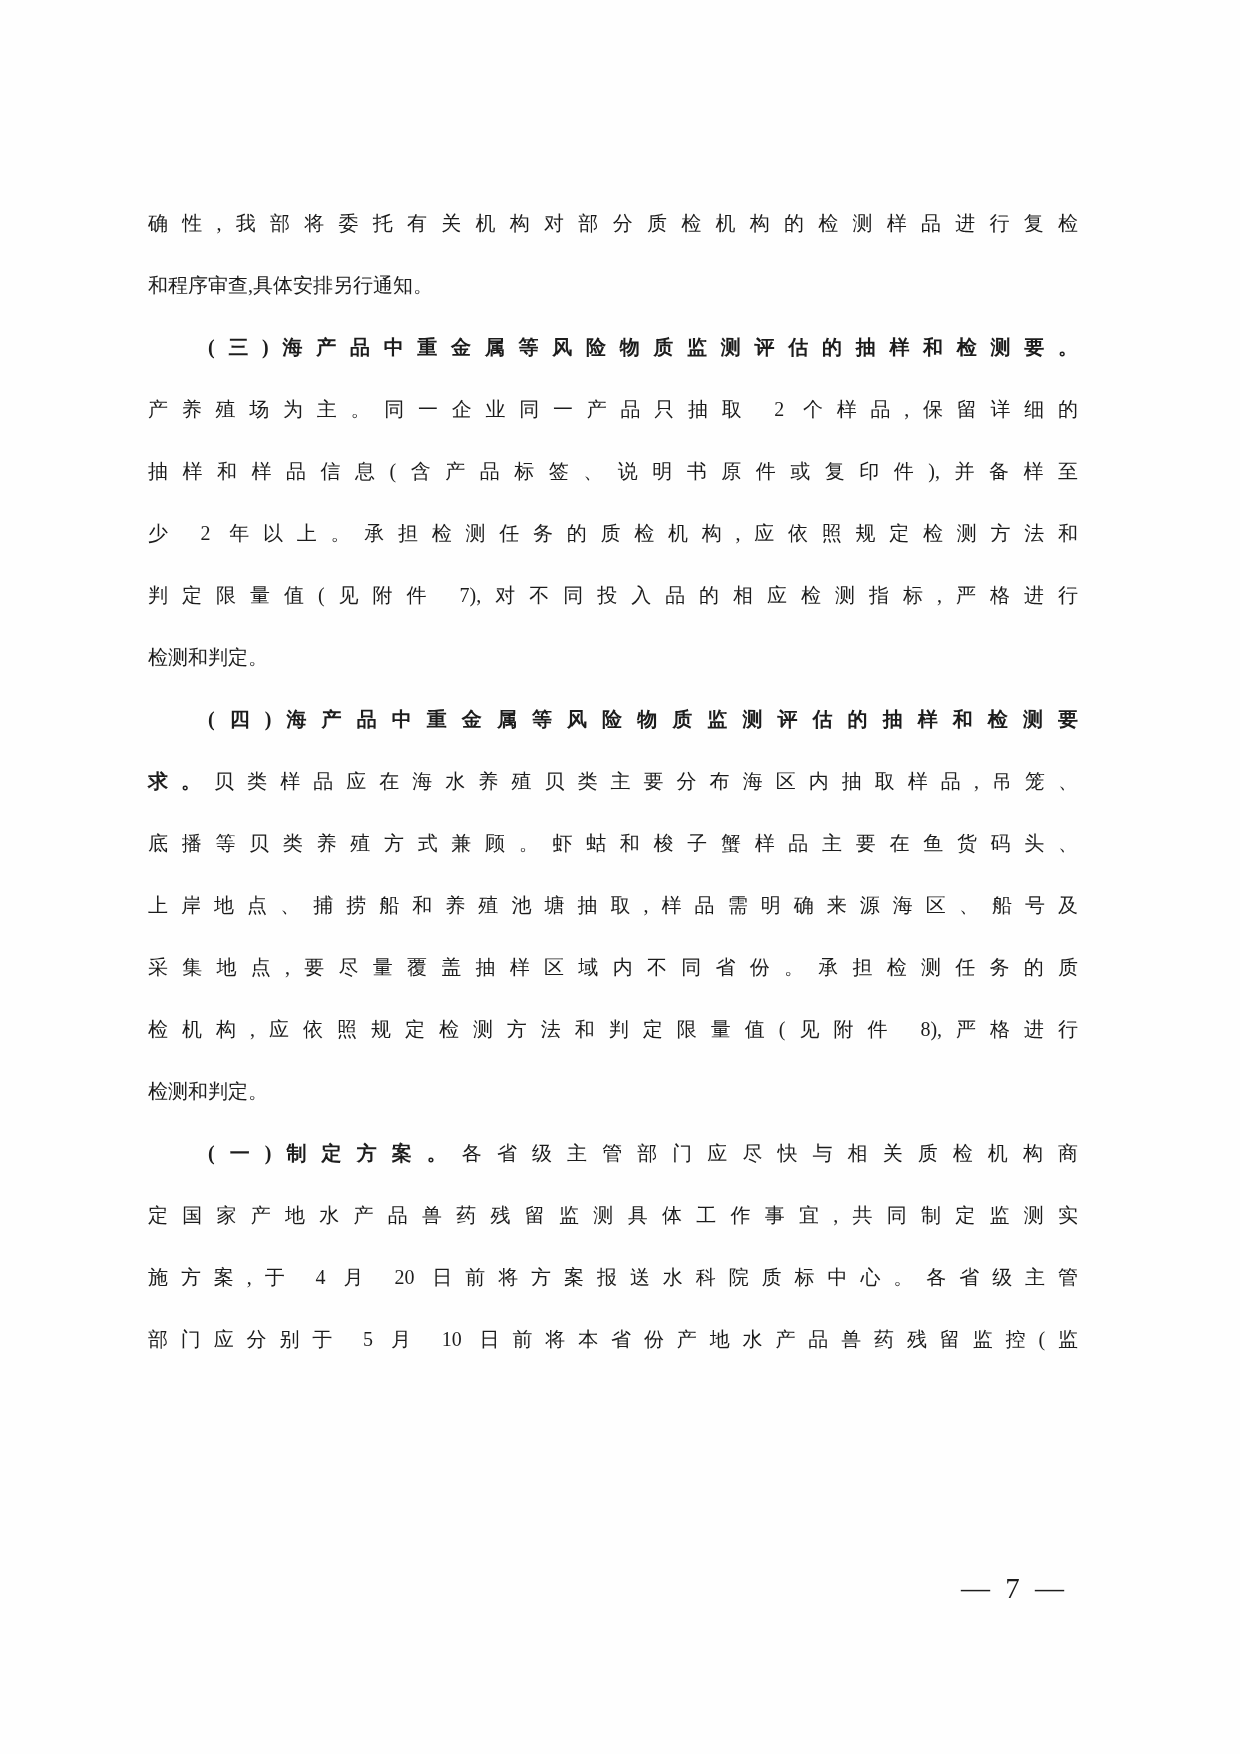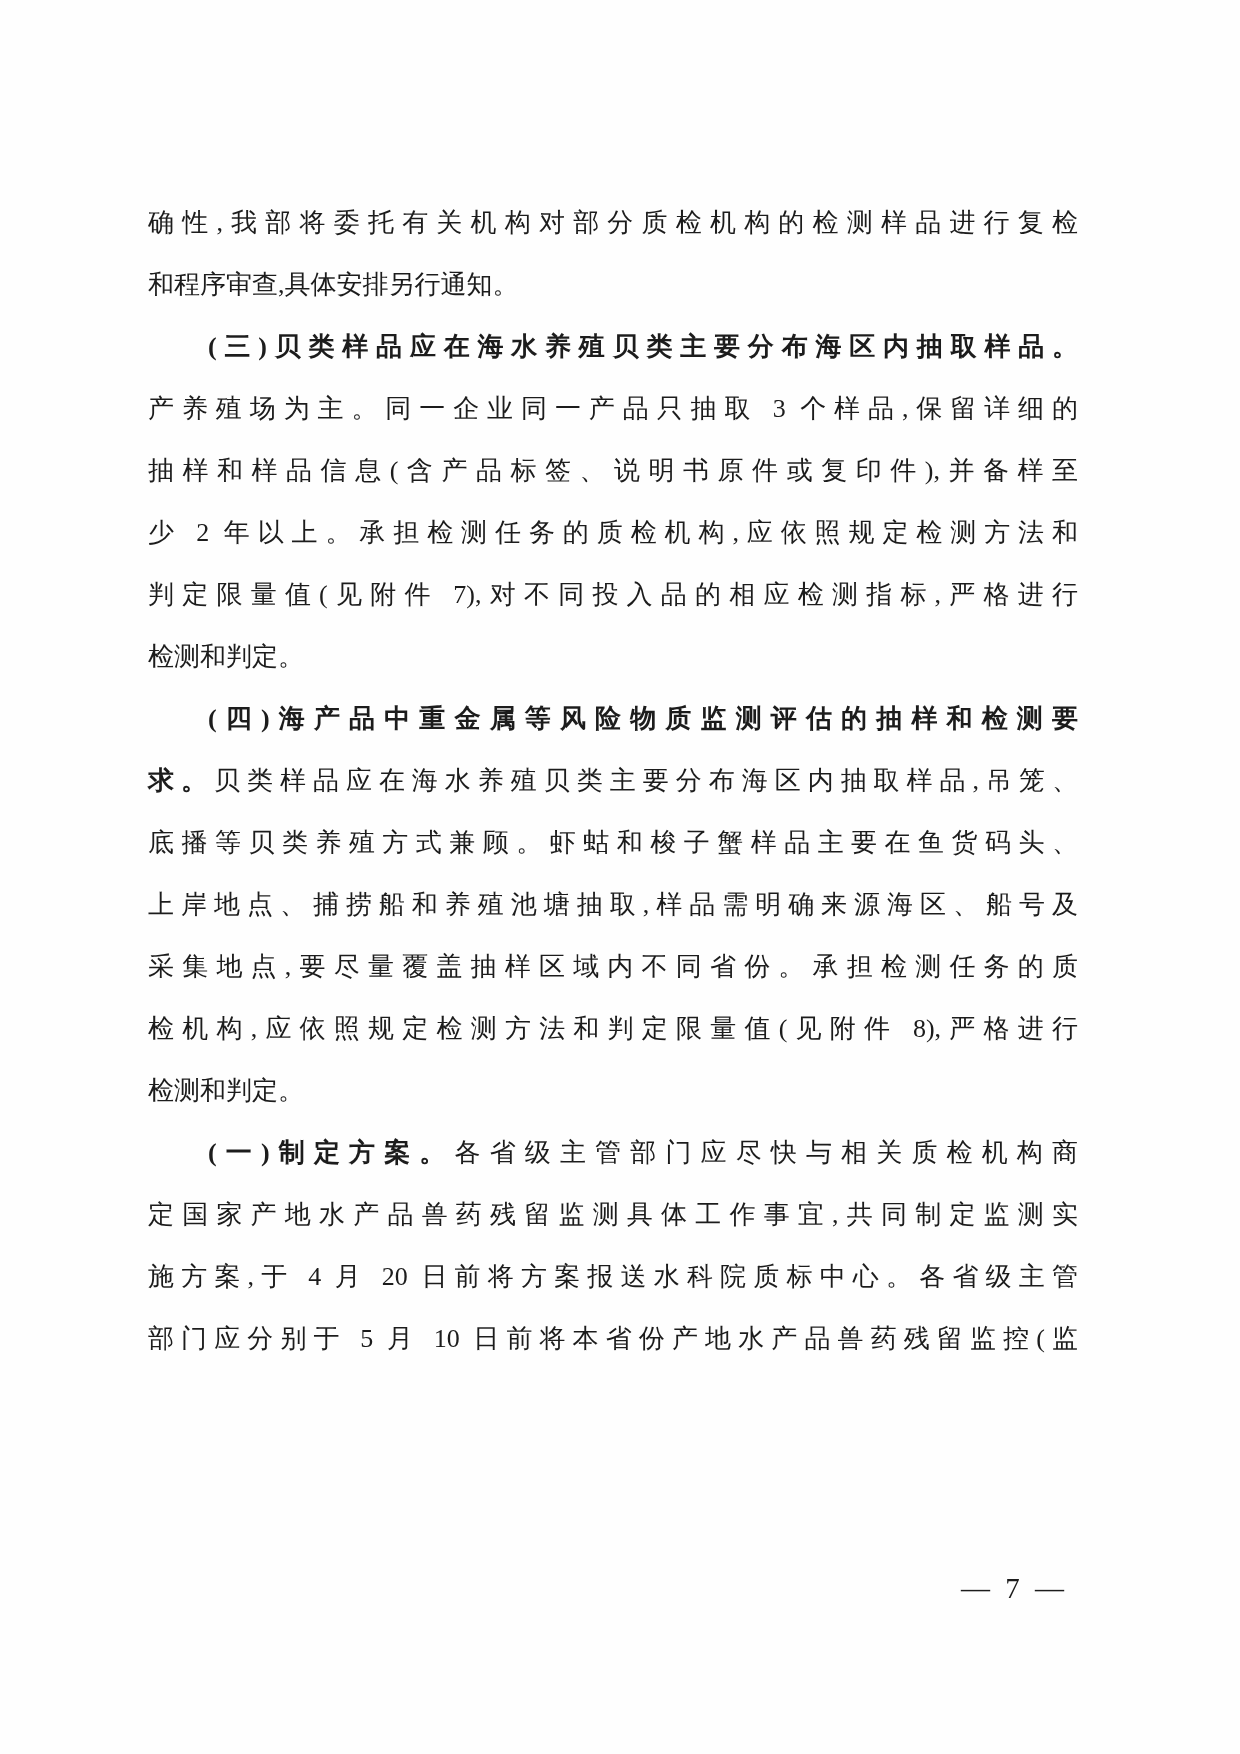--- a/index.html
+++ b/index.html
@@ -16,21 +16,21 @@
     font-family: "Liberation Serif", "DejaVu Serif", serif;
     overflow: hidden;
   }
   .textblock {
     position: absolute;
     left: 148px;
     top: 192px;
     width: 930px;
   }
   .line {
-    font-size: 26px;
+    font-size: 20px;
     line-height: 62px;
     height: 62px;
     white-space: normal;
     text-align: left;
   }
   .line.fill {
     text-align: justify;
     text-align-last: justify;
     text-justify: inter-character;
   }
@@ -56,24 +56,24 @@
 </head>
 <body>
 
 <div class="page">
   <div class="textblock">
 
     <div class="line fill"><span class="b"></span><span>确性,我部将委托有关机构对部分质检机构的检测样品进行复检</span></div>
 
     <div class="line"><span class="b"></span><span>和程序审查,具体安排另行通知。</span></div>
 
-    <div class="line fill indent"><span class="b">(三)贝类样品应在海水养殖贝类主要分布海区内抽取样品。</span><span></span></div>
+    <div class="line fill indent"><span class="b">(三)海产品中重金属等风险物质监测评估的抽样和检测要。</span><span></span></div>
 
 
-    <div class="line fill"><span class="b"></span><span>产养殖场为主。同一企业同一产品只抽取 3 个样品,保留详细的</span></div>
+    <div class="line fill"><span class="b"></span><span>产养殖场为主。同一企业同一产品只抽取 2 个样品,保留详细的</span></div>
 
     <div class="line fill"><span class="b"></span><span>抽样和样品信息(含产品标签、说明书原件或复印件),并备样至</span></div>
 
     <div class="line fill"><span class="b"></span><span>少 2 年以上。承担检测任务的质检机构,应依照规定检测方法和</span></div>
 
     <div class="line fill"><span class="b"></span><span>判定限量值(见附件 7),对不同投入品的相应检测指标,严格进行</span></div>
 
     <div class="line"><span class="b"></span><span>检测和判定。</span></div>
 
     <div class="line fill indent"><span class="b">(四)海产品中重金属等风险物质监测评估的抽样和检测要</span><span></span></div>

